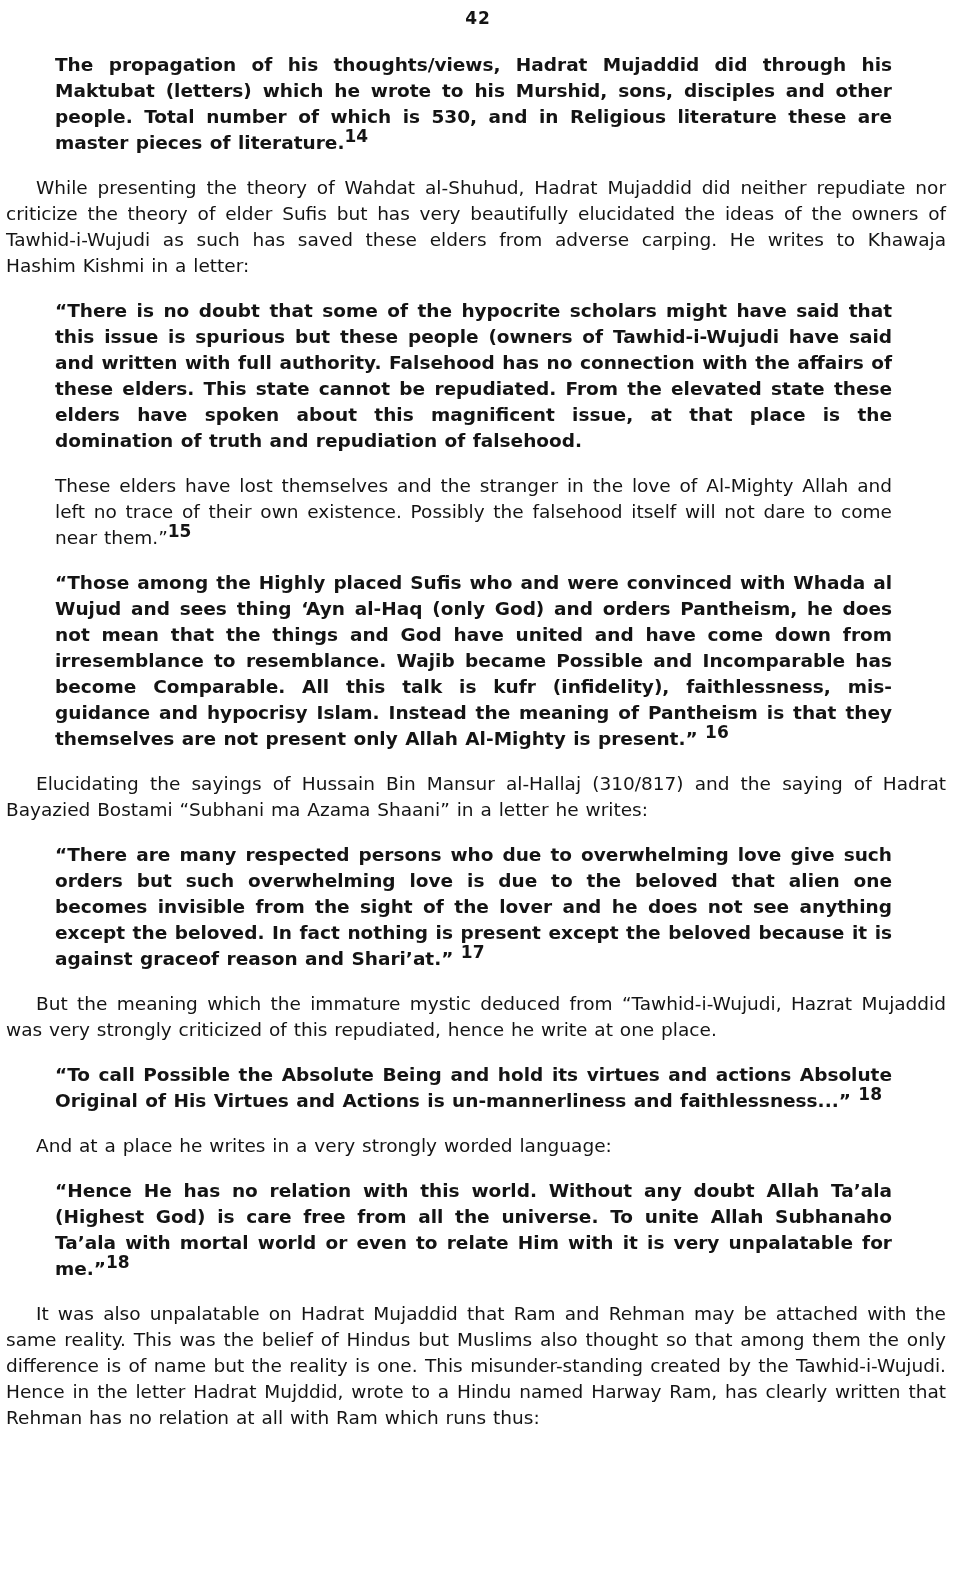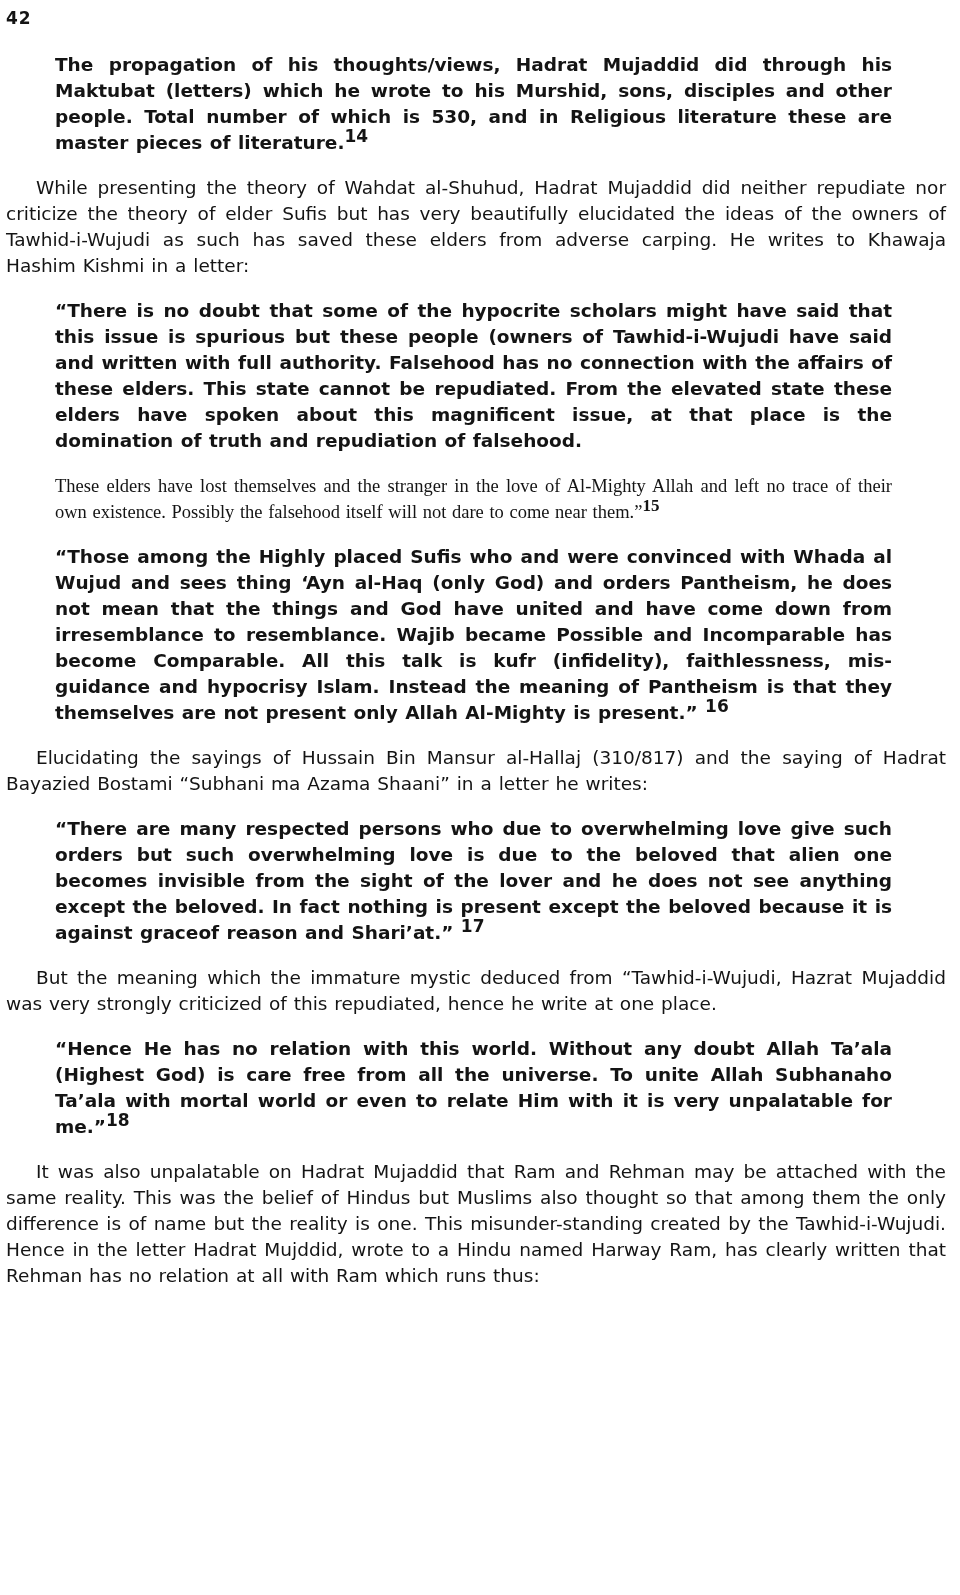--- a/index.html
+++ b/index.html
@@ -10,20 +10,21 @@
   .page {
     width: 960px;
     min-height: 1595px;
     background: #ffffff;
     color: #141414;
     font-family: "DejaVu Sans", sans-serif;
     box-sizing: border-box;
     padding: 8px 10px 24px 6px;
   }
   .page-number {
+    text-align: center;
     font-weight: bold;
     font-size: 17px;
     letter-spacing: 1px;
     margin-bottom: 24px;
   }
   p {
     text-align: justify;
     font-size: 18.5px;
     line-height: 26px;
     margin: 0 0 19px 0;
@@ -35,21 +36,20 @@
     margin-right: 4px;
   }
   p.quote {
     margin-left: 49px;
     margin-right: 58px;
     font-weight: bold;
   }
   p.quote-plain {
     margin-left: 49px;
     margin-right: 58px;
-    font-family: Liberation Serif, serif;
   }
   sup.fn {
     font-size: 17px;
     font-weight: bold;
     line-height: 0;
   }
 </style>
 </head>
 <body>
 
@@ -67,19 +67,21 @@
 
 
   <p class="quote"><span>“Those among the Highly placed Sufis who and were convinced with Whada al Wujud and sees thing ‘Ayn al-Haq (only God) and orders Pantheism, he does not mean that the things and God have united and have come down from irresemblance to resemblance. Wajib became Possible and Incomparable has become Comparable. All this talk is kufr (infidelity), faithlessness, mis-guidance and hypocrisy Islam. Instead the meaning of Pantheism is that they themselves are not present only Allah Al-Mighty is present.” </span><sup class="fn">16</sup></p>
 
   <p class="body"><span>Elucidating the sayings of Hussain Bin Mansur al-Hallaj (310/817) and the saying of Hadrat Bayazied Bostami “Subhani ma Azama Shaani” in a letter he writes:</span></p>
 
   <p class="quote"><span>“There are many respected persons who due to overwhelming love give such orders but such overwhelming love is due to the beloved that alien one becomes invisible from the sight of the lover and he does not see anything except the beloved. In fact nothing is present except the beloved because it is against graceof reason and Shari’at.” </span><sup class="fn">17</sup></p>
 
   <p class="body"><span>But the meaning which the immature mystic deduced from “Tawhid-i-Wujudi, Hazrat Mujaddid was very strongly criticized of this repudiated, hence he write at one place.</span></p>
 
+  <p class="quote"><span>“To call Possible the Absolute Being and hold its virtues and actions Absolute Original of His Virtues and Actions is un-mannerliness and faithlessness...” </span><sup class="fn">18</sup></p>
 
+  <p class="body"><span>And at a place he writes in a very strongly worded language:</span></p>
 
   <p class="quote"><span>“Hence He has no relation with this world. Without any doubt Allah Ta’ala (Highest God) is care free from all the universe. To unite Allah Subhanaho Ta’ala with mortal world or even to relate Him with it is very unpalatable for me.”</span><sup class="fn">18</sup></p>
 
   <p class="body"><span>It was also unpalatable on Hadrat Mujaddid that Ram and Rehman may be attached with the same reality. This was the belief of Hindus but Muslims also thought so that among them the only difference is of name but the reality is one. This misunder-standing created by the Tawhid-i-Wujudi. Hence in the letter Hadrat Mujddid, wrote to a Hindu named Harway Ram, has clearly written that Rehman has no relation at all with Ram which runs thus:</span></p>
 
 </div>
 
 </body></html>

